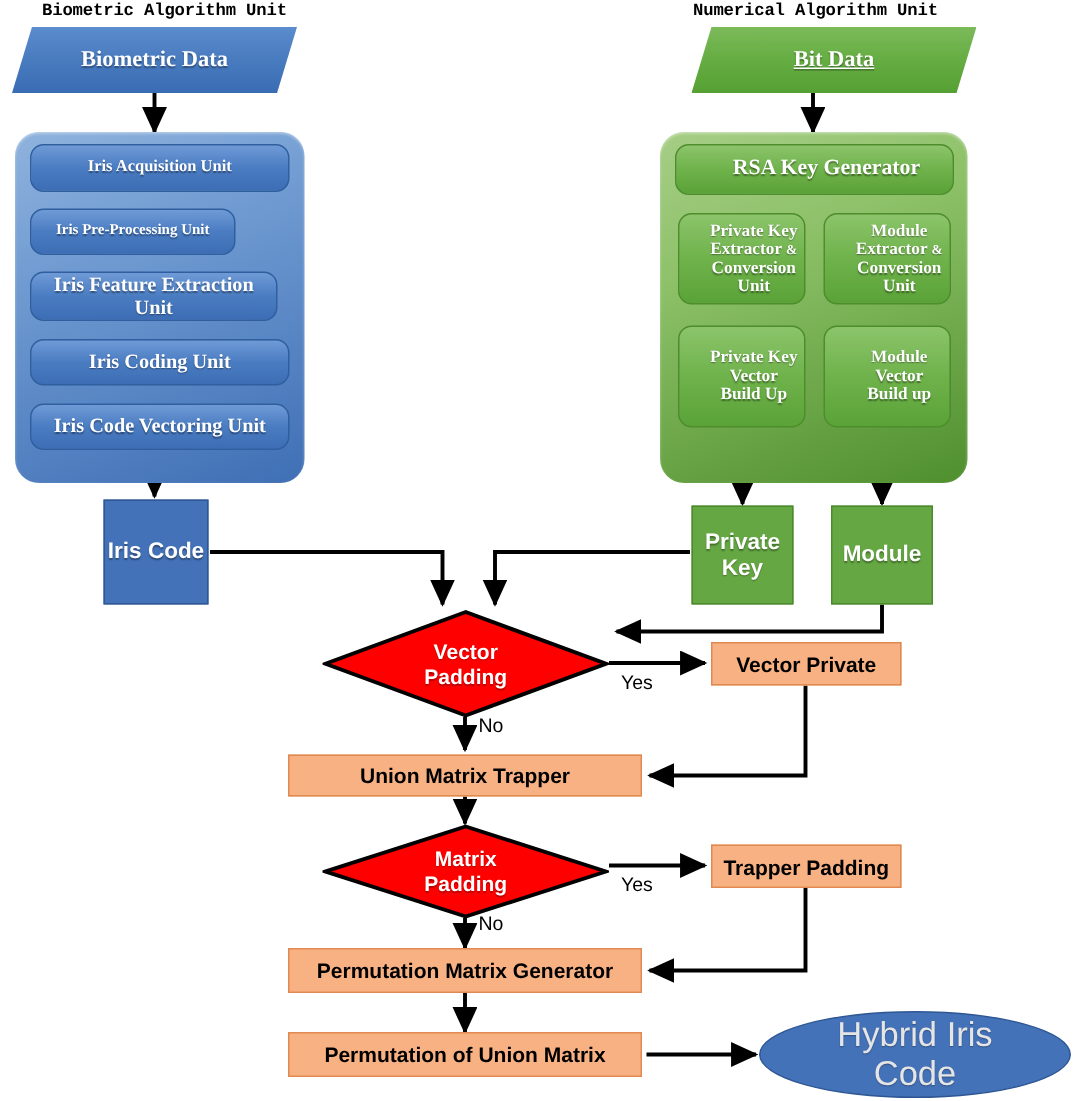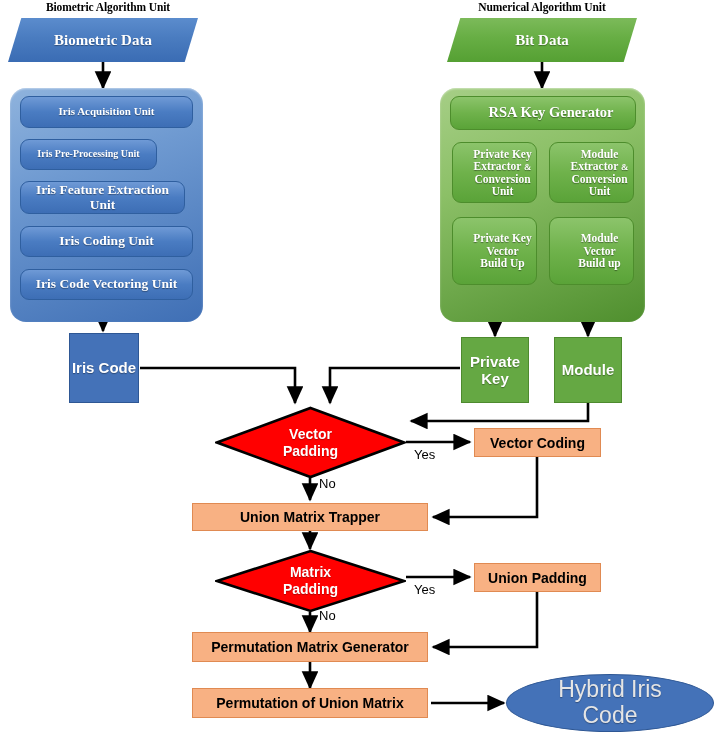--- a/index.html
+++ b/index.html
@@ -11,21 +11,21 @@
     position:relative;
     width:720px;
     height:734px;
     background:#ffffff;
     overflow:hidden;
   }
   .abs{position:absolute;box-sizing:border-box;}
 
   
   .grp-title{
-    font-family:Liberation Serif, serif;
+    font-family:Liberation Mono, monospace;
     font-weight:bold;
     font-size:11.5px;
     color:#000;
     text-align:center;
     letter-spacing:-0.1px;
     white-space:nowrap;
   }
 
   
   .para{
@@ -206,21 +206,21 @@
   <div class="abs rbox blue" style="left:20px;top:96px;width:173px;height:32px;font-size:11px;">Iris Acquisition Unit</div>
   <div class="abs rbox blue" style="left:20px;top:139px;width:137px;height:31px;font-size:10px;">Iris Pre-Processing Unit</div>
   <div class="abs rbox blue" style="left:20px;top:181px;width:165px;height:33px;font-size:13.5px;">Iris Feature Extraction Unit</div>
   <div class="abs rbox blue" style="left:20px;top:226px;width:173px;height:31px;font-size:13.5px;">Iris Coding Unit</div>
   <div class="abs rbox blue" style="left:20px;top:269px;width:173px;height:31px;font-size:13.5px;">Iris Code Vectoring Unit</div>
 
   <div class="abs sq blue" style="left:69px;top:333px;width:70px;height:70px;">Iris Code</div>
 
   <div class="abs grp-title" style="left:462px;top:1px;width:160px;">Numerical Algorithm Unit</div>
 
-  <div class="abs para green" style="left:447px;top:18px;width:190px;height:44px;">Bit Data</div>
+  <div class="abs para green" style="left:461px;top:18px;width:190px;height:44px;text-decoration:underline;">Bit Data</div>
 
   <div class="abs group-box green" style="left:440px;top:88px;width:205px;height:234px;"></div>
 
   <div class="abs rbox green" style="left:450px;top:96px;width:186px;height:34px;font-size:14.5px;">RSA Key Generator</div>
 
   <div class="abs rbox green" style="left:452px;top:142px;width:85px;height:61px;font-size:11.5px;flex-direction:column;">
     <span>Private Key</span>
     <span><span>Extractor</span> <span class="amp">&amp;</span></span>
     <span>Conversion</span>
     <span>Unit</span>
@@ -252,36 +252,36 @@
     <svg width="191" height="73" style="position:absolute;left:0;top:0;">
       <polygon points="95.5,2 189,36.5 95.5,71 2,36.5" fill="#ff0000" stroke="#000" stroke-width="2.6"></polygon>
     </svg>
     <div class="dlabel">
       <span>Vector</span><br><span>Padding</span>
     </div>
   </div>
   <div class="abs edge-label" style="left:414px;top:447px;">Yes</div>
   <div class="abs edge-label" style="left:319px;top:476px;">No</div>
 
-  <div class="abs obox" style="left:474px;top:428px;width:127px;height:29px;">Vector Coding</div>
+  <div class="abs obox" style="left:474px;top:428px;width:127px;height:29px;">Vector Private</div>
 
   <div class="abs obox" style="left:192px;top:503px;width:236px;height:28px;">Union Matrix Trapper</div>
 
   <div class="abs diamond" style="left:215px;top:549px;width:191px;height:64px;">
     <svg width="191" height="64" style="position:absolute;left:0;top:0;">
       <polygon points="95.5,2 189,32 95.5,62 2,32" fill="#ff0000" stroke="#000" stroke-width="2.6"></polygon>
     </svg>
     <div class="dlabel">
       <span>Matrix</span><br><span>Padding</span>
     </div>
   </div>
   <div class="abs edge-label" style="left:414px;top:582px;">Yes</div>
   <div class="abs edge-label" style="left:319px;top:608px;">No</div>
 
-  <div class="abs obox" style="left:474px;top:563px;width:127px;height:29px;">Union Padding</div>
+  <div class="abs obox" style="left:474px;top:563px;width:127px;height:29px;">Trapper Padding</div>
 
   <div class="abs obox" style="left:192px;top:632px;width:236px;height:30px;">Permutation Matrix Generator</div>
 
   <div class="abs obox" style="left:192px;top:688px;width:236px;height:30px;">Permutation of Union Matrix</div>
 
   <div class="abs ellipse" style="left:506px;top:674px;width:208px;height:58px;">
     <div>
       <span>Hybrid Iris</span><br><span>Code</span>
     </div>
   </div>

